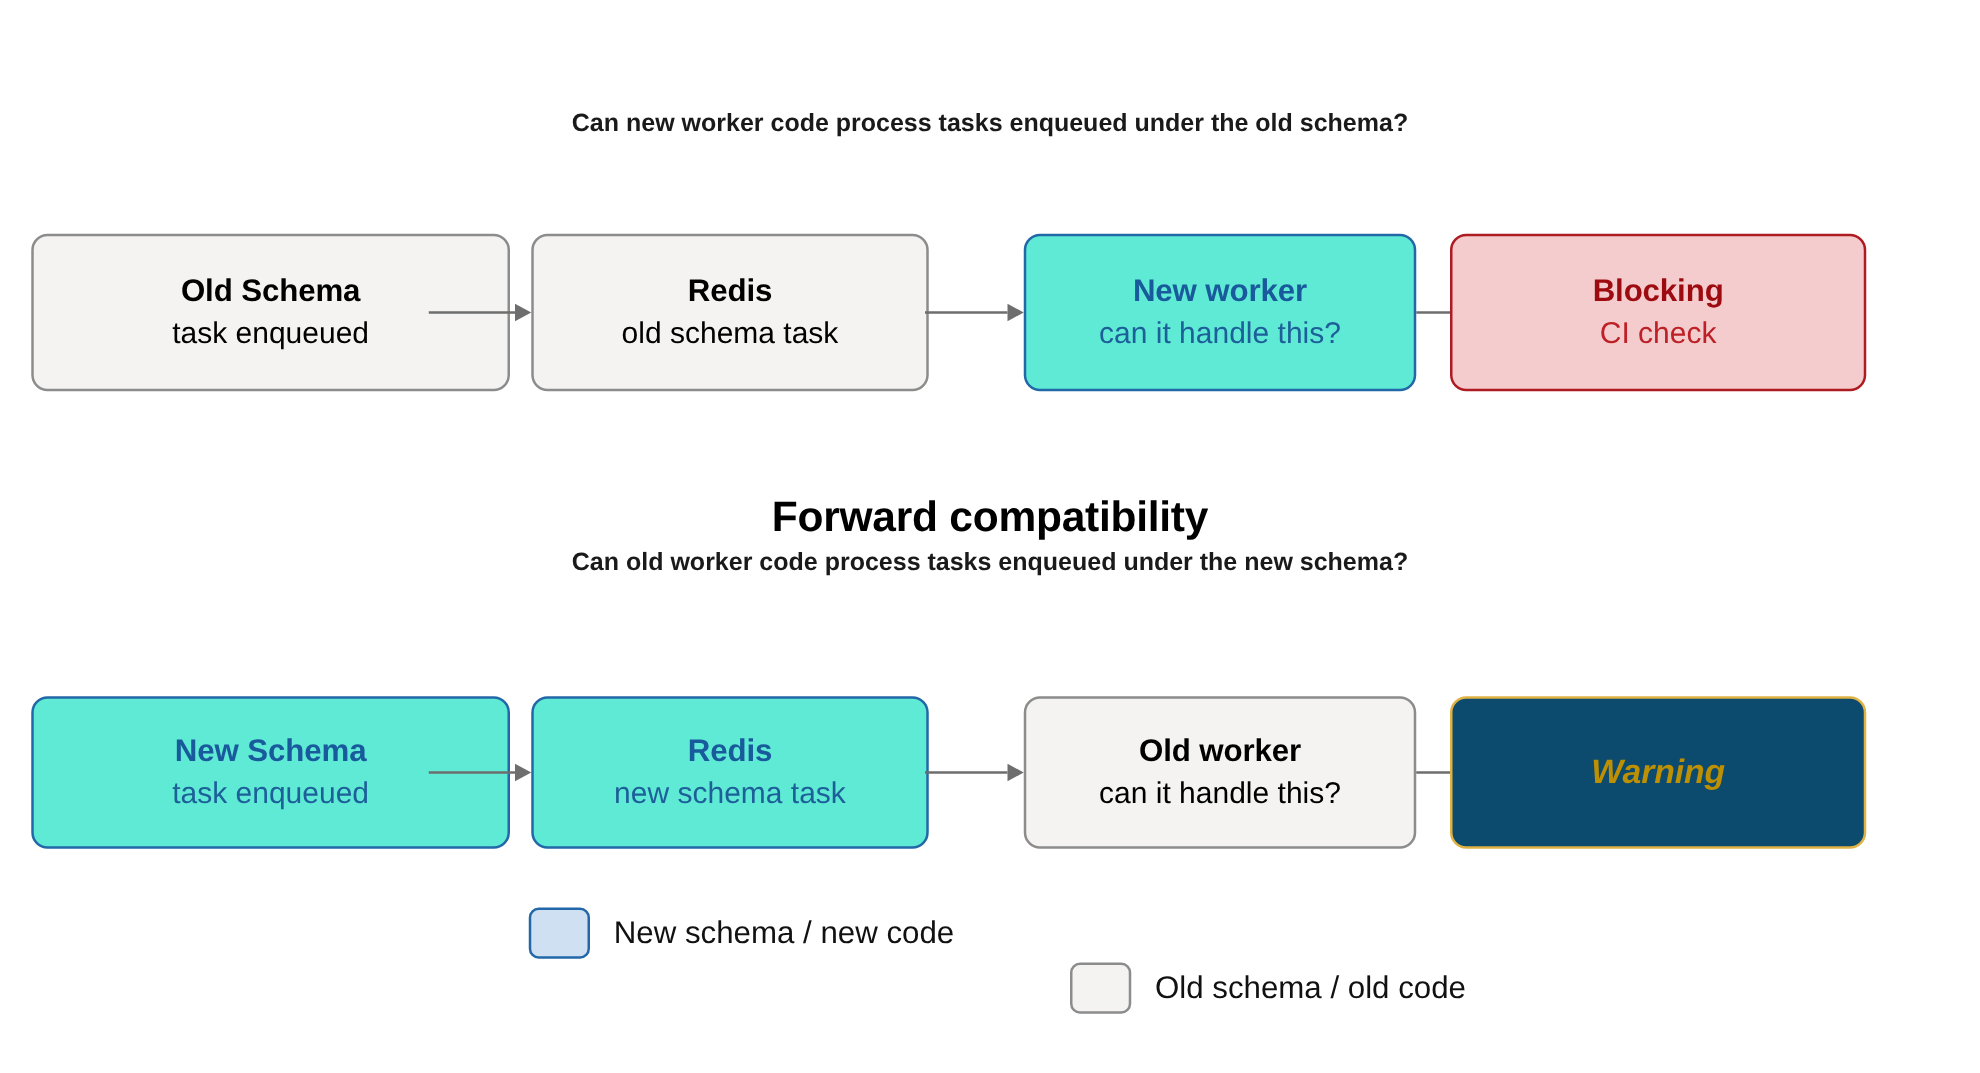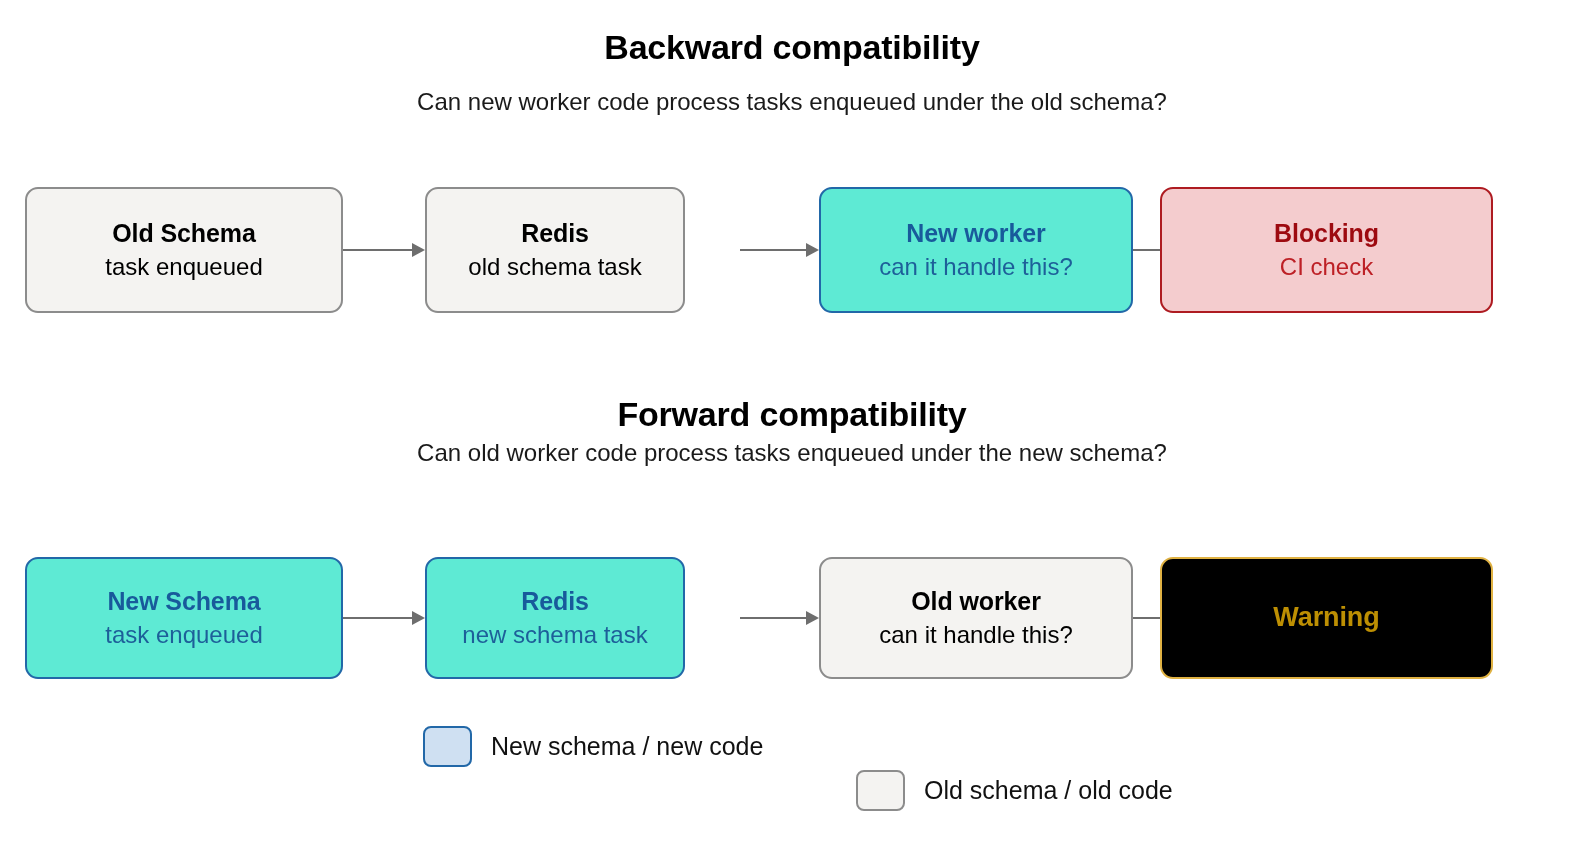--- a/index.html
+++ b/index.html
@@ -32,22 +32,22 @@
     font-weight: bold;
     letter-spacing: -0.2px;
     color: #000000;
     white-space: nowrap;
   }
   .section-subtitle {
     position: absolute;
     left: 0;
     width: 1584px;
     text-align: center;
-    font-size: 24px;
-    font-weight: normal;
+    font-size: 20px;
+    font-weight: bold;
     color: #1a1a1a;
     white-space: nowrap;
   }
   #title-backward { top: 28px; }
   #subtitle-backward { top: 88px; }
   #title-forward { top: 395px; }
   #subtitle-forward { top: 439px; }
 
   
   .box {
@@ -82,30 +82,30 @@
   .box.neutral .b-sub { color: #000000; }
 
   .box.blue { background: #5eead4; border-color: #2268a8; }
   .box.blue .b-title { color: #185a9b; }
   .box.blue .b-sub { color: #1d5f99; }
 
   .box.red { background: #f4ccce; border-color: #ae1b21; }
   .box.red .b-title { color: #9d0a10; }
   .box.red .b-sub { color: #bd2026; }
 
-  .box.yellow { background: #000000; border-color: #e0b243; }
+  .box.yellow { background: #0c4a6e; border-color: #e0b243; font-style: italic; }
   .box.yellow .b-title { color: #bd8f03; font-size: 27px; }
 
   
   .row1 { top: 187px; height: 126px; }
   
   .row2 { top: 557px; height: 122px; }
 
-  .col1 { left: 25px; width: 318px; }
-  .col2 { left: 425px; width: 260px; }
+  .col1 { left: 25px; width: 383px; }
+  .col2 { left: 425px; width: 318px; }
   .col3 { left: 819px; width: 314px; }
   .col4 { left: 1160px; width: 333px; }
 
   
   .arrow {
     position: absolute;
     height: 14px;
   }
   .arrow .shaft {
     position: absolute;
@@ -155,21 +155,20 @@
     margin-left: 19px;
   }
   #legend-new { left: 423px; top: 726px; text-align: right; }
   #legend-old { left: 820px; top: 770px; padding-left: 36px; }
 </style>
 </head>
 <body>
 
 <div class="stage">
 
-  <div class="section-title" id="title-backward">Backward compatibility</div>
   <div class="section-subtitle" id="subtitle-backward">Can new worker code process tasks enqueued under the old schema?</div>
 
   <div class="box neutral row1 col1">
     <span class="b-title">Old Schema</span>
     <span class="b-sub">task enqueued</span>
   </div>
 
   <div class="arrow r1 a1">
     <div class="shaft s1"></div>
     <div class="head"></div>

